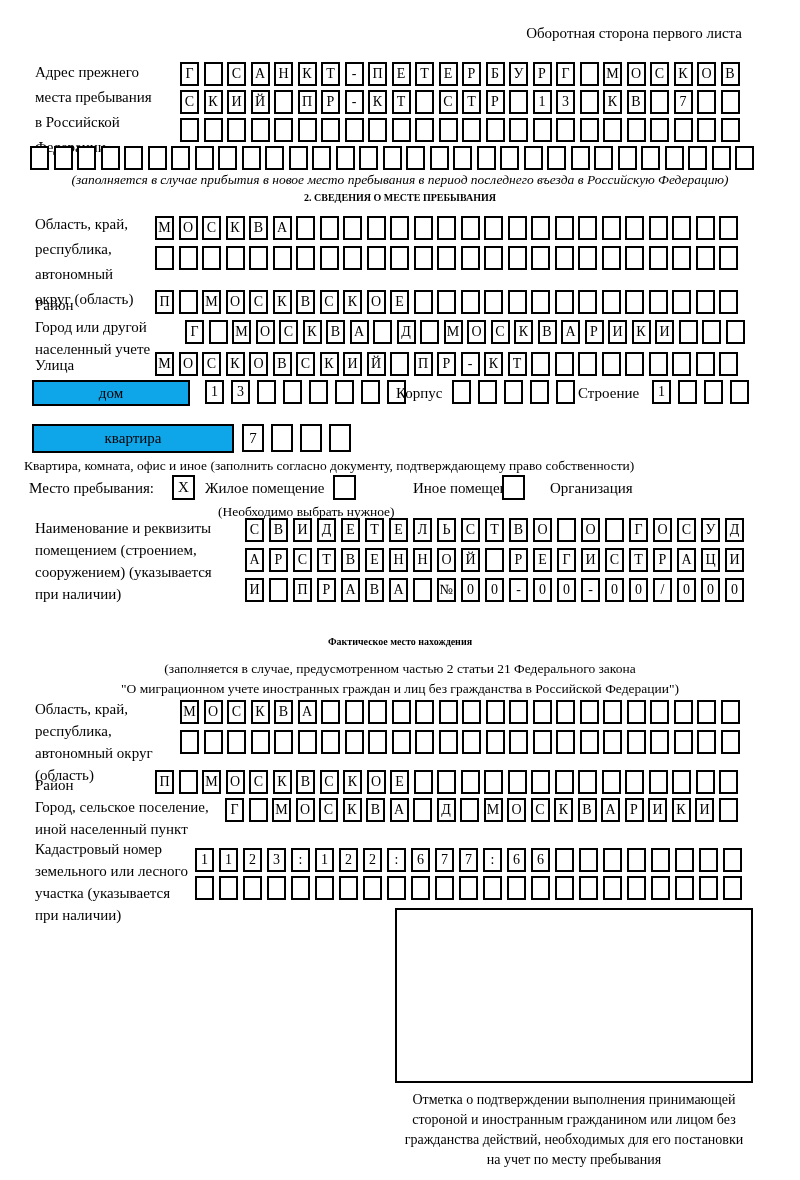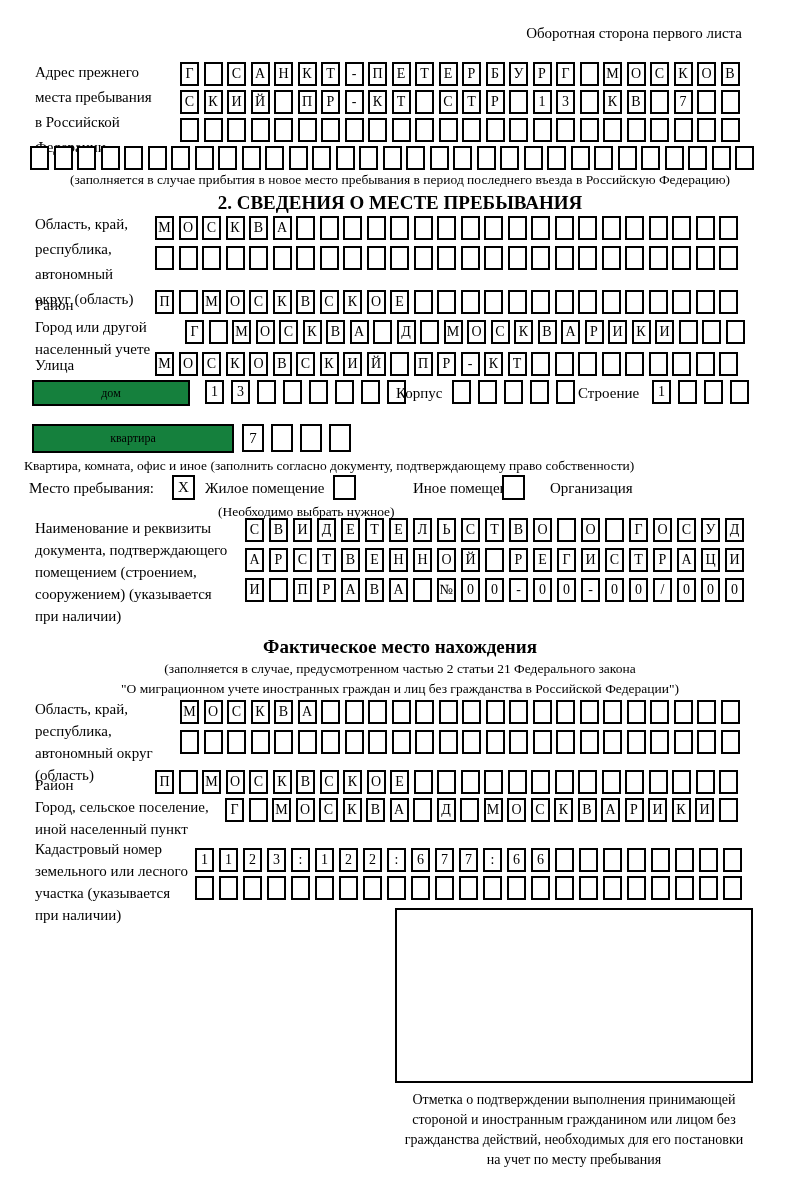--- a/index.html
+++ b/index.html
@@ -12,26 +12,26 @@
   .lblblock div { font-size:15px; line-height:25px; white-space:nowrap; }
   .lblblock.tight div { line-height:22px; }
   .boxrow { position:absolute; display:flex; gap:4.5px; }
   .boxrow.wide { gap:7px; }
   .cell { width:19px; height:24px; border:2px solid #000; box-sizing:border-box;
           display:flex; align-items:center; justify-content:center;
           font-size:14px; line-height:1; background:#fff; flex:none; }
   .big .cell { width:22px; height:28px; font-size:15px; }
   .labelbox { position:absolute; border:2px solid #000; box-sizing:border-box;
               display:flex; align-items:center; justify-content:center;
-              font-size:12px; background:#15803d; }
+              font-size:15px; background:#0ea5e9; }
   .checkbox { position:absolute; width:23px; height:25px; border:2px solid #000;
               box-sizing:border-box; display:flex; align-items:center;
               justify-content:center; font-size:15px; background:#fff; }
   .heading { position:absolute; left:0; width:800px; text-align:center;
-             font-weight:bold; font-size:19px; }
+             font-weight:bold; font-size:10px; }
   .stampbox { position:absolute; border:2px solid #000; box-sizing:border-box; background:#fff; }
   .caption div { font-size:14px; line-height:20px; text-align:center; }
 </style>
 </head>
 <body>
 
 <div class="page">
 
   <div class="abs txt" style="top:24px; right:58px;">Оборотная сторона первого листа</div>
 
@@ -145,21 +145,21 @@
       <span class="cell"></span>
       <span class="cell"></span>
       <span class="cell"></span>
       <span class="cell"></span>
       <span class="cell"></span>
       <span class="cell"></span>
       <span class="cell"></span>
       <span class="cell"></span>
       <span class="cell"></span>
     </div>
-  <div class="abs small center" style="left:0; top:172px; width:800px;">(заполняется в случае прибытия в новое место пребывания в период последнего въезда в Российскую Федерацию)</div>
+  <div class="abs small center" style="left:0; top:172px; width:800px;font-style:italic;">(заполняется в случае прибытия в новое место пребывания в период последнего въезда в Российскую Федерацию)</div>
 
   <div class="heading" style="top:192px;">2. СВЕДЕНИЯ О МЕСТЕ ПРЕБЫВАНИЯ</div>
 
   <div class="abs lblblock" style="left:35px; top:212px;">
     <div>Область, край,</div>
     <div>республика,</div>
     <div>автономный</div>
     <div>округ (область)</div>
   </div>
   <div class="boxrow" style="left:155px; top:216px;">
@@ -346,21 +346,20 @@
   <div class="checkbox" style="left:172px; top:475px;">X</div>
   <div class="abs txt" style="left:205px; top:479px;">Жилое помещение</div>
   <div class="checkbox" style="left:333px; top:475px;"></div>
   <div class="abs txt" style="left:370px; top:479px;margin-left:43px;">Иное помещение</div>
   <div class="checkbox" style="left:502px; top:475px;"></div>
   <div class="abs txt" style="left:550px; top:479px;">Организация</div>
   <div class="abs small" style="left:218px; top:504px;">(Необходимо выбрать нужное)</div>
 
   <div class="abs lblblock tight" style="left:35px; top:517px;">
     <div>Наименование и реквизиты</div>
-    <div>документа, подтверждающего</div>
     <div>помещением (строением,</div>
     <div>сооружением) (указывается</div>
     <div>при наличии)</div>
   </div>
   <div class="boxrow" style="left:245px; top:518px; gap:5px;">
       <span class="cell">С</span>
       <span class="cell">В</span>
       <span class="cell">И</span>
       <span class="cell">Д</span>
       <span class="cell">Е</span>

